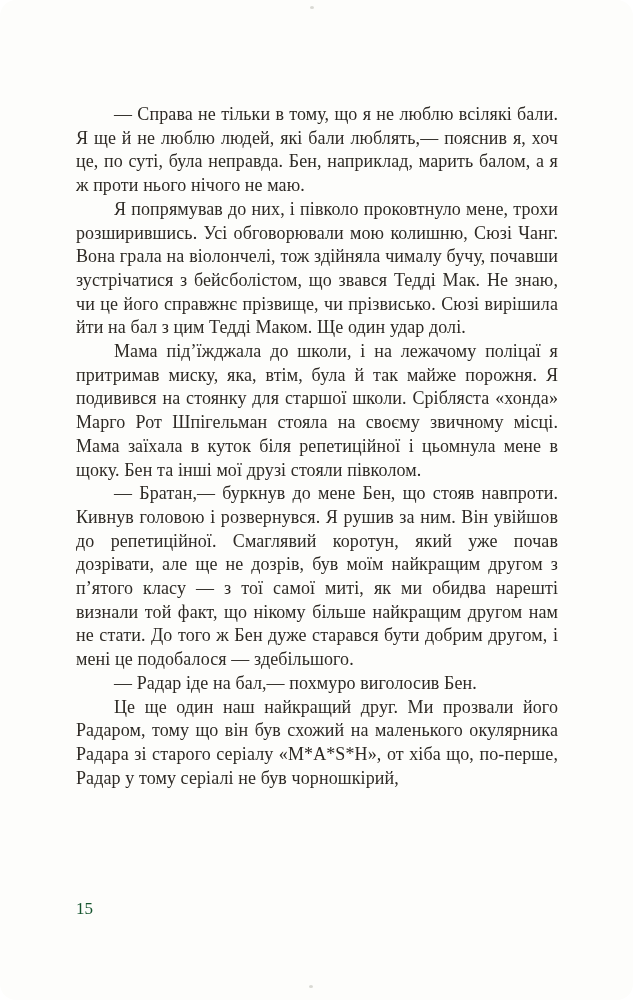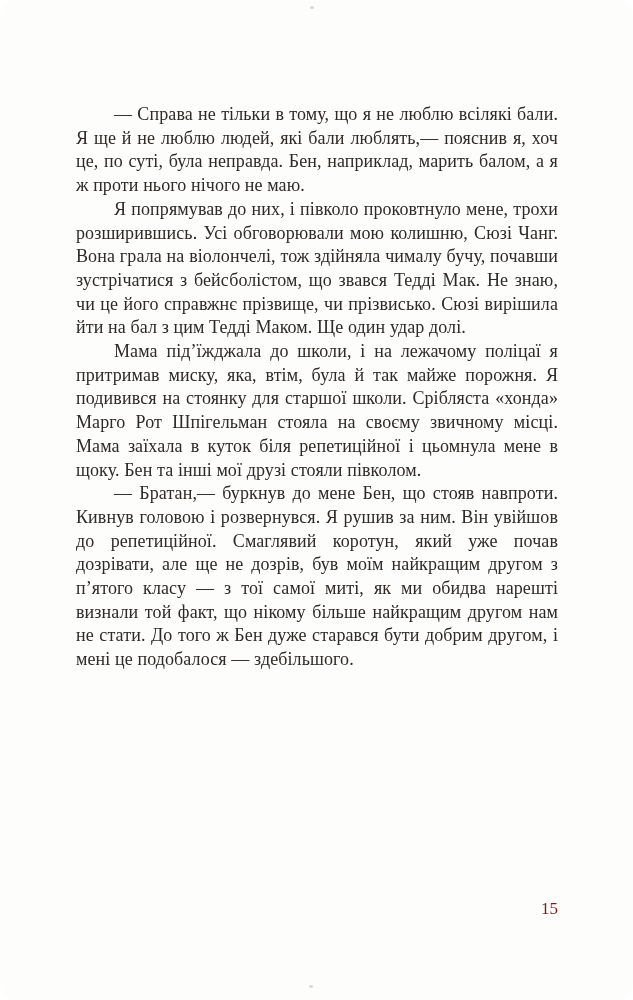--- a/index.html
+++ b/index.html
@@ -33,22 +33,21 @@
   }
   .text-block p {
     margin: 0;
     text-indent: 38px;
   }
   .page-number {
     position: absolute;
     top: 899px;
     left: 76px;
     width: 482px;
-    text-align: right;
-    color: #7f1d1d;
+    color: #14532d;
     font-size: 17px;
   }
   .scan-mark {
     position: absolute;
     background: #cfcfc9;
     border-radius: 50%;
     opacity: 0.8;
   }
 </style>
 </head>
@@ -56,19 +55,21 @@
 
 <div class="book-page">
 
   <div class="scan-mark" style="left:310px; top:6px; width:4px; height:3px;"></div>
 
   <div class="text-block">
     <p>— Справа не тільки в тому, що я не люблю всілякі бали. Я ще й не люблю людей, які бали люблять,— пояснив я, хоч це, по суті, була неправда. Бен, наприклад, марить балом, а я ж проти нього нічого не маю.</p>
     <p>Я попрямував до них, і півколо проковтнуло мене, трохи розширившись. Усі обговорювали мою колишню, Сюзі Чанг. Вона грала на віолончелі, тож здійняла чималу бучу, почавши зустрічатися з бейсболістом, що звався Тедді Мак. Не знаю, чи це його справжнє прізвище, чи прізвисько. Сюзі вирішила йти на бал з цим Тедді Маком. Ще один удар долі.</p>
     <p>Мама під’їжджала до школи, і на лежачому поліцаї я притримав миску, яка, втім, була й так майже порожня. Я подивився на стоянку для старшої школи. Срібляста «хонда» Марго Рот Шпігельман стояла на своєму звичному місці. Мама заїхала в куток біля репетиційної і цьомнула мене в щоку. Бен та інші мої друзі стояли півколом.</p>
     <p>— Братан,— буркнув до мене Бен, що стояв навпроти. Кивнув головою і розвернувся. Я рушив за ним. Він увійшов до репетиційної. Смаглявий коротун, який уже почав дозрівати, але ще не дозрів, був моїм найкращим другом з п’ятого класу — з тої самої миті, як ми обидва нарешті визнали той факт, що нікому більше найкращим другом нам не стати. До того ж Бен дуже старався бути добрим другом, і мені це подобалося — здебільшого.</p>
+    <p>— Радар іде на бал,— похмуро виголосив Бен.</p>
+    <p>Це ще один наш найкращий друг. Ми прозвали його Радаром, тому що він був схожий на маленького окулярника Радара зі старого серіалу «M*A*S*H», от хіба що, по-перше, Радар у тому серіалі не був чорношкірий,</p>
   </div>
 
   <div class="page-number">15</div>
 
   <div class="scan-mark" style="left:309px; top:985px; width:4px; height:3px;"></div>
 
 </div>
 
 </body></html>

